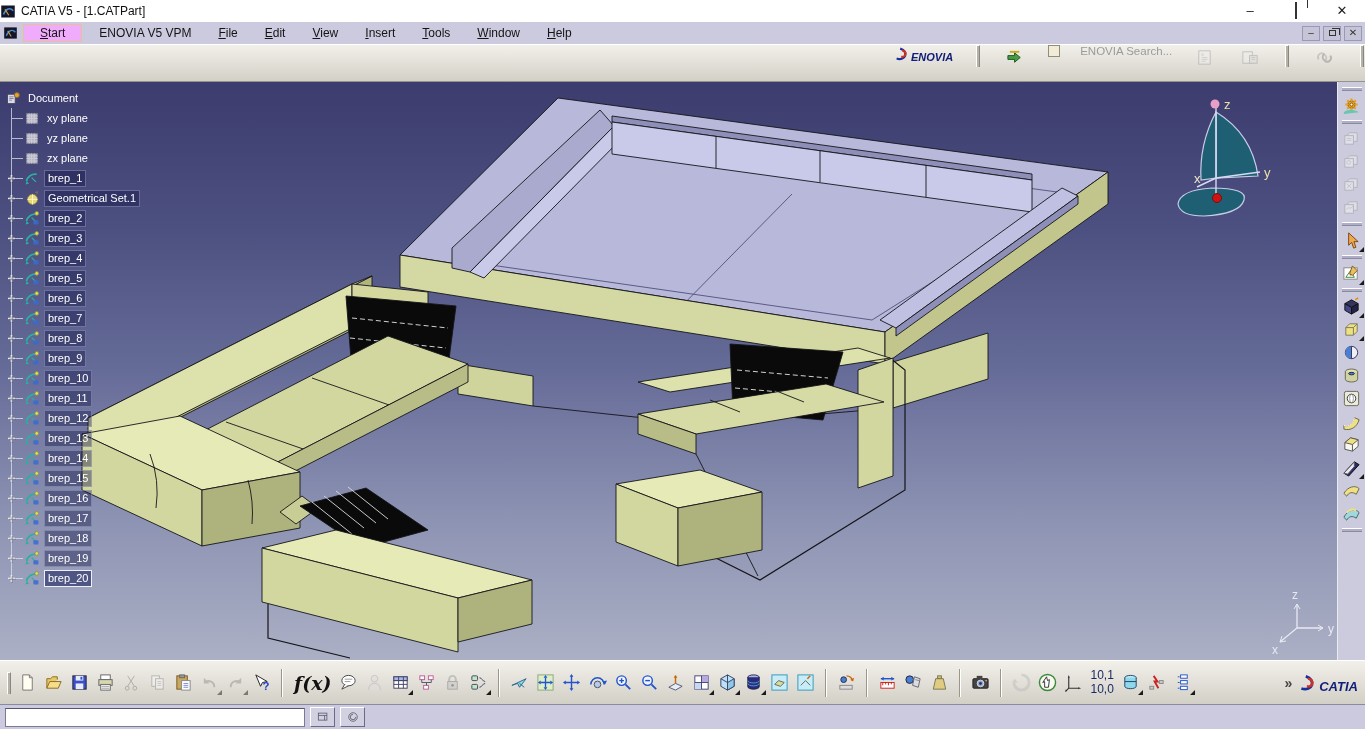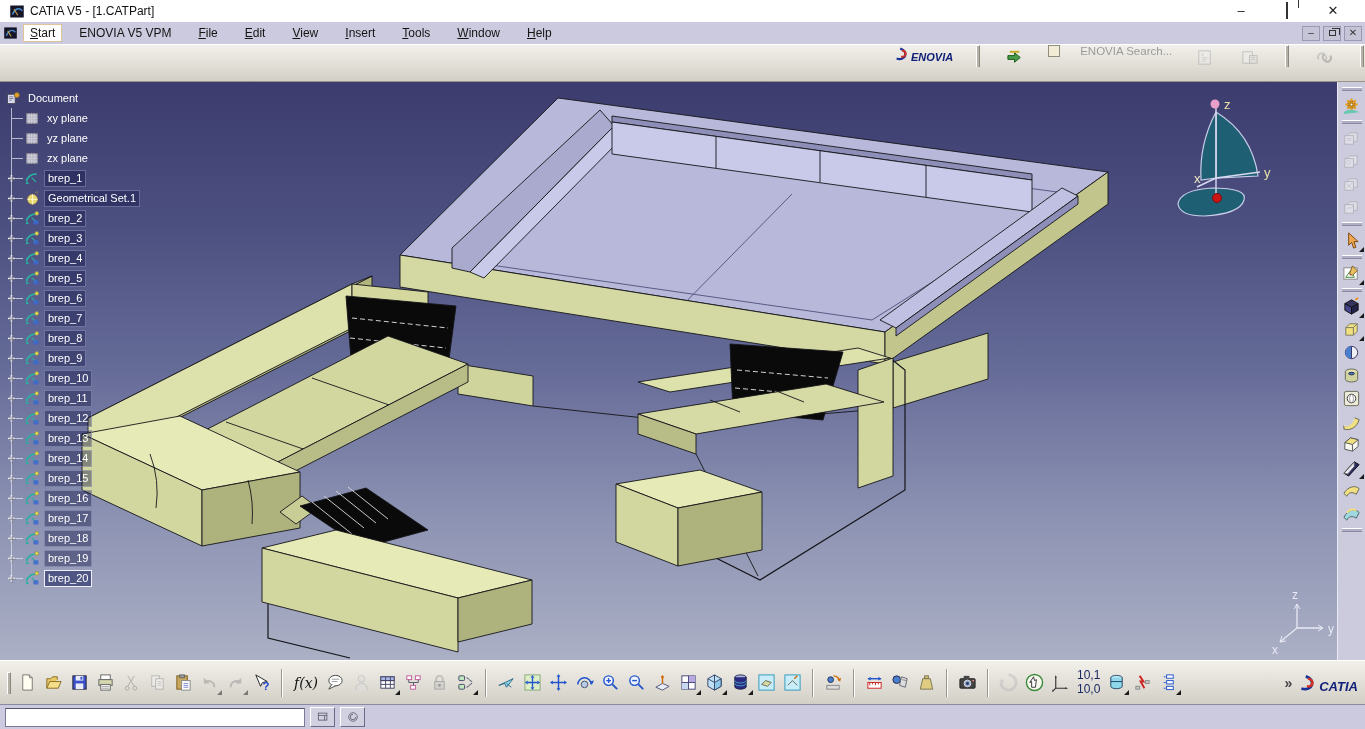--- a/index.html
+++ b/index.html
@@ -1,30 +1,30 @@
 <!DOCTYPE html>
 <html><head>
 <meta charset="utf-8">
 <style>
 *{margin:0;padding:0;box-sizing:border-box}
 html,body{width:1365px;height:729px;overflow:hidden}
 body{font-family:"Liberation Sans",sans-serif;background:#000}
 .app{width:1365px;height:729px;display:flex;flex-direction:column;background:#d3d0c7}
 
-.titlebar{height:22px;background:#fff;display:flex;align-items:center;padding:0 9px;font-size:12px;color:#111}
+.titlebar{height:22px;background:#fff;display:flex;align-items:center;padding:0 0;font-size:12px;color:#111}
 .appicon{width:16px;height:15px;margin-right:5px;flex:none}
 .titlebar .controls{margin-left:auto;display:flex;align-items:center}
 .wbtn{width:46px;text-align:center;font-size:13px;color:#222;line-height:20px}
 .ricon{position:relative;width:9px;height:8px;border:1px solid #333;margin:0 auto}
 .ricon::before{content:"";position:absolute;left:2px;top:-4px;width:9px;height:8px;border:1px solid #333;border-bottom:none;border-left:none}
 
 .menubar{height:22px;background:#cbcade;display:flex;align-items:center;font-size:12px;color:#141414;padding:0 3px}
 #menus{display:flex;align-items:center}
 .mitem{padding:2px 10px;margin-right:7px;white-space:nowrap}
-.mitem.hl{background:#ffffff;border:1px solid #e0c495;padding:1px 6px}
+.mitem.hl{background:#f0abfc;border:1px solid #e0c495;padding:1px 16px}
 .mitem u{text-decoration:underline}
 .childctl{margin-left:auto;display:flex;align-items:center}
 .cbtn{width:18px;height:15px;margin-left:3px;background:#c6c5d8;border:1px solid #9a99b5;font-size:10px;line-height:12px;text-align:center;color:#333;display:flex;align-items:center;justify-content:center}
 .cbtn .ricon{width:7px;height:6px}
 .cbtn .ricon::before{width:7px;height:6px;left:2px;top:-3px}
 
 .toolrow{height:38px;background:linear-gradient(#f2f0ea,#d3d0c7);border-top:1px solid #fff;border-bottom:1px solid #97938a;position:relative}
 .enovia-strip{position:absolute;left:893px;top:0;height:100%;display:flex;align-items:flex-start;gap:20px}
 .handle-v{width:4px;height:22px;background:#b5b2a8;border-left:1px solid #fff;border-top:1px solid #fff;border-right:1px solid #8a877e;margin:0 3px;flex:none}
 .tbtn{width:25px;height:25px;display:flex;align-items:center;justify-content:center;position:relative;flex:none}
@@ -50,21 +50,21 @@
 .tlabel.box{background:rgba(12,16,64,.40);border:1px solid rgba(195,200,235,.38)}
 .trow.selected .tlabel{background:rgba(34,42,98,.62);border-color:#eef}
 
 .rtoolbar{width:28px;background:#cccbde;border-left:1px solid #eaeaf4;display:flex;flex-direction:column;align-items:center;padding-top:2px}
 .rtoolbar .tbtn{width:24px;height:23px}
 .handle-h{height:4px;width:20px;background:#b0aec6;border-top:1px solid #fff;border-bottom:1px solid #8a89a2;margin:3px 0;flex:none}
 
 .btoolbar{height:44px;background:linear-gradient(#f2f0ea,#d2cfc6);border-top:1px solid #fff;display:flex;align-items:center;padding:0 4px;gap:1px}
 .sep{width:2px;height:28px;background:#9a968c;border-right:1px solid #fff;margin:0 6px;flex:none}
 .spacer{flex:1}
-.fxtxt{font-family:"DejaVu Serif",serif;font-style:italic;font-weight:normal;font-size:14px;color:#111;padding:0 4px;white-space:nowrap}
+.fxtxt{font-family:"DejaVu Serif",serif;font-style:italic;font-weight:bold;font-size:19px;color:#111;padding:0 4px;white-space:nowrap}
 .snap{font-size:12px;font-weight:normal;color:#1a2a66;line-height:1.15;padding:0 3px;white-space:pre}
 .chev{font-size:14px;color:#444;padding:0 4px;font-weight:bold}
 
 .statusbar{height:25px;background:#cbcade;border-top:1px solid #8a89a2;display:flex;align-items:center;padding:2px 5px;font-size:12px;color:#161616;gap:5px}
 .smsg{flex:1}
 .sinput{width:300px;height:19px;border:1px solid #7a7a96;border-top-color:#55556e;background:#fff;font-size:11px;padding:0 3px;font-family:"Liberation Sans",sans-serif}
 .sbtn{width:25px;height:20px;background:#d2d1e2;border:1px solid;border-color:#fff #6a6a88 #6a6a88 #fff;display:flex;align-items:center;justify-content:center;flex:none}
 svg{display:block}
 text{font-family:"Liberation Sans",sans-serif}
 </style>

